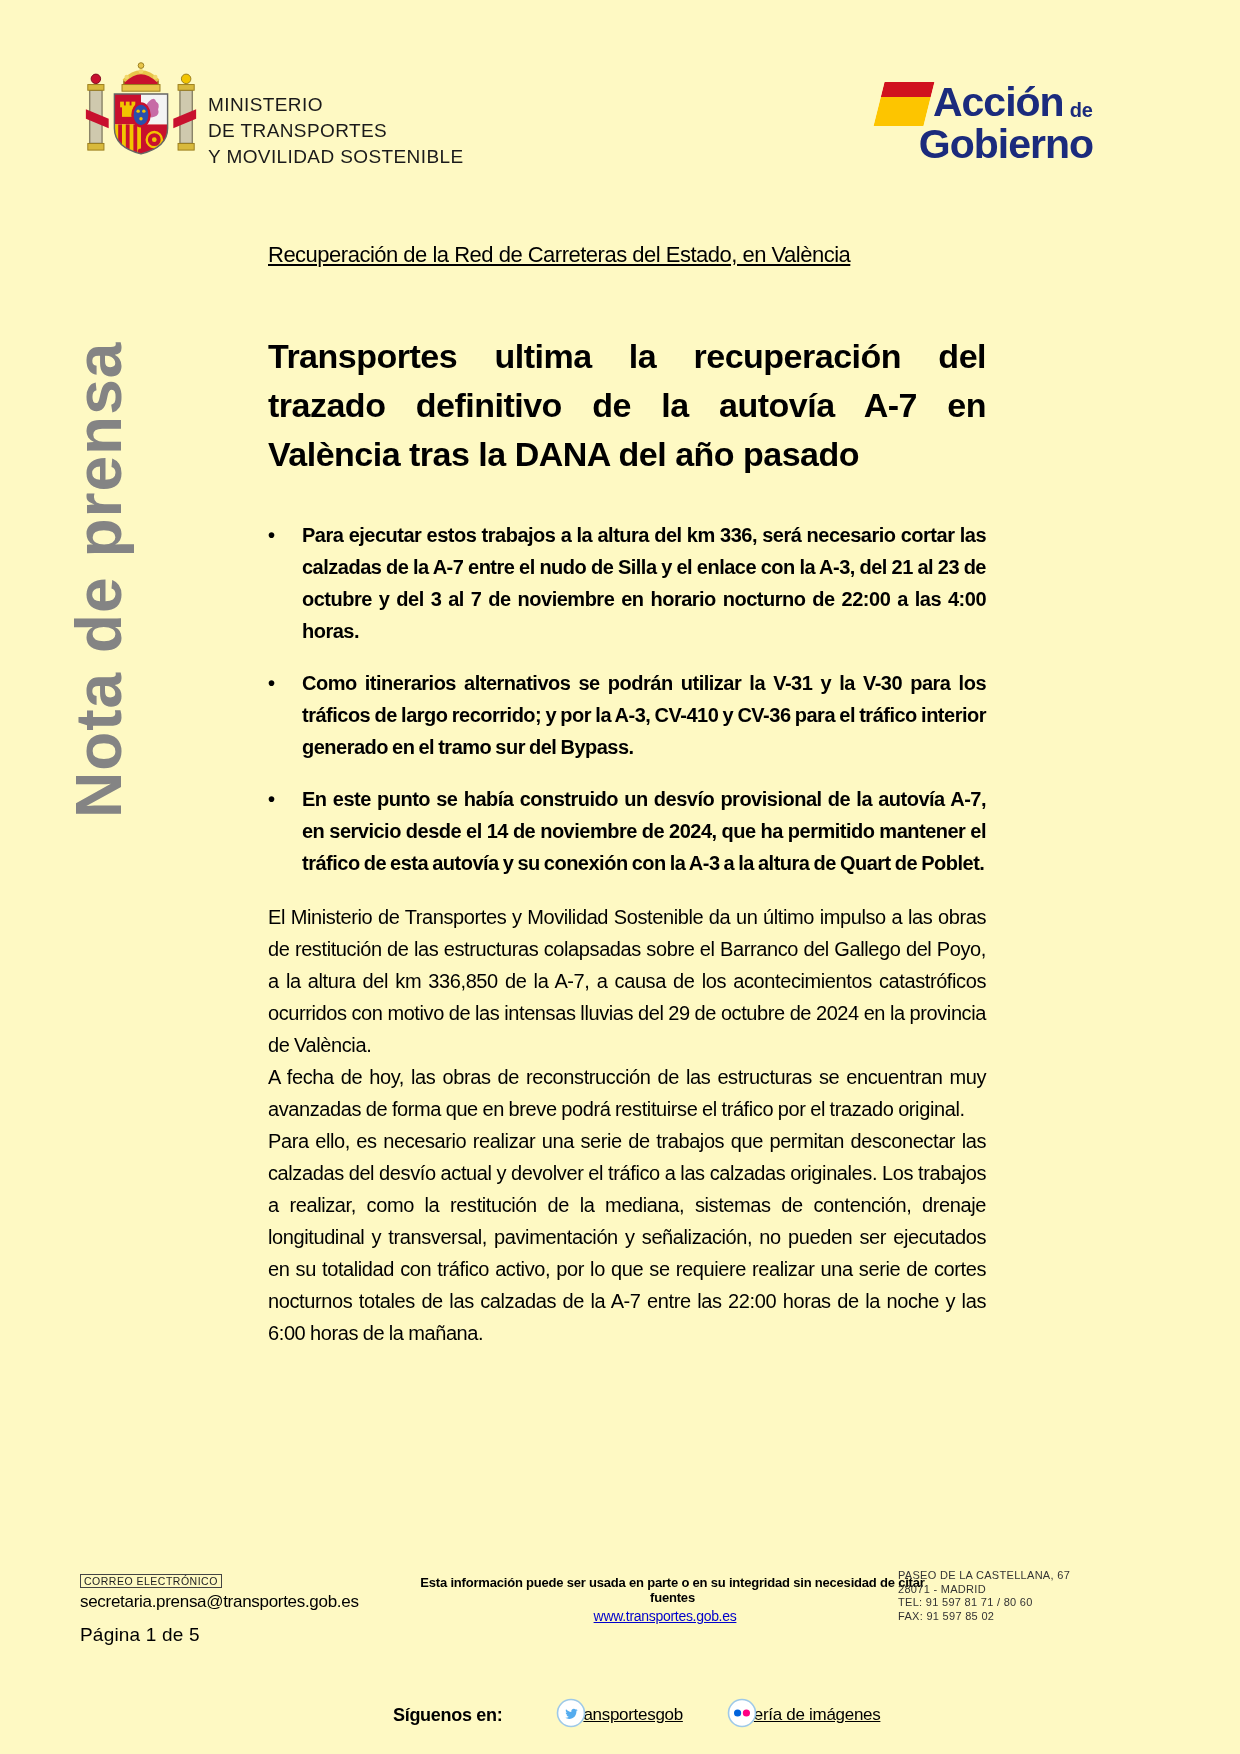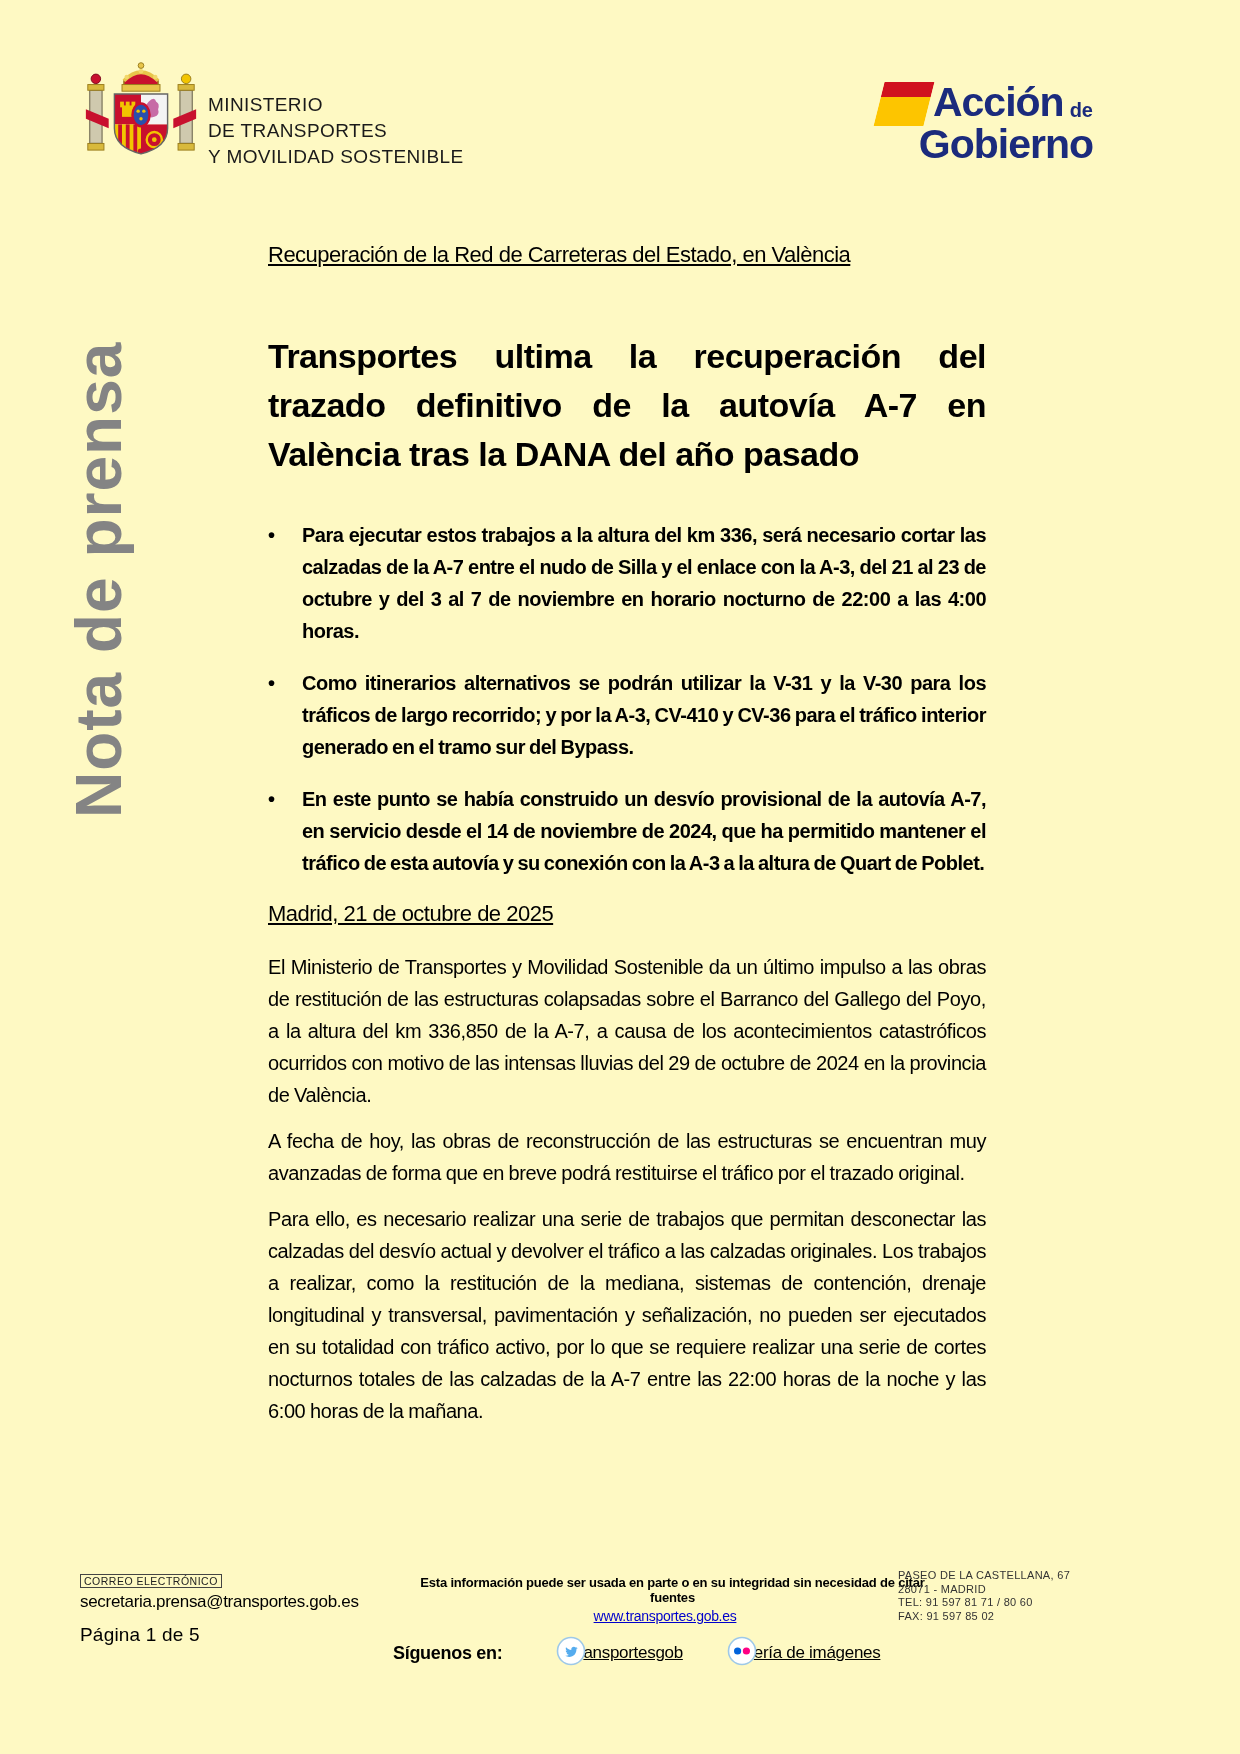--- a/index.html
+++ b/index.html
@@ -39,37 +39,37 @@
             line-height:30px; }
   .headline { margin-top:62px; font-size:34px; font-weight:bold; letter-spacing:-0.5px;
               line-height:49px; text-align:justify; text-align-last:left; }
   .bullets { margin-top:40px; list-style:none; }
   .bullet { display:flex; margin-bottom:20px; }
   .bullet .dot { width:34px; flex:0 0 34px; font-size:20px; font-weight:bold; line-height:32px; }
   .bullet .btxt { flex:1; font-size:20px; font-weight:bold; letter-spacing:-0.5px;
                   word-spacing:-1px; line-height:32px; text-align:justify; text-align-last:left; }
   .dateline { margin-top:12px; font-size:22px; letter-spacing:-0.5px;
               text-decoration:underline; line-height:30px; }
-  .para { margin-top:14px; font-size:20px; letter-spacing:-0.4px; word-spacing:-0.5px;
+  .para { font-size:20px; letter-spacing:-0.4px; word-spacing:-0.5px;
           line-height:32px; text-align:justify; text-align-last:left; }
   .para.first { margin-top:22px; }
 
   
   .f-left { position:absolute; left:80px; top:1571px; }
   .f-email-label { display:inline-block; border:1px solid #444; padding:0 3px;
                    font-size:10.5px; letter-spacing:0.5px; color:#222; }
   .f-email { font-size:17px; letter-spacing:-0.3px; margin-top:3px; }
   .f-page { font-size:19px; margin-top:12px; letter-spacing:0.2px; }
 
   .f-disclaimer { position:absolute; left:400px; top:1575px; width:545px;
                   font-size:13px; font-weight:bold; letter-spacing:-0.2px; text-align:center; }
   .f-site { position:absolute; left:480px; top:1607px; width:370px; text-align:center; }
   .f-site a { font-size:14px; font-weight:normal; color:#0000cc; letter-spacing:-0.3px;
               text-decoration:underline; }
-  .f-follow { position:absolute; left:393px; top:1636px; display:flex; align-items:center; }
+  .f-follow { position:absolute; left:393px; top:1698px; display:flex; align-items:center; }
   .f-follow-label { font-size:18px; font-weight:bold; letter-spacing:-0.3px; }
   .social { display:flex; align-items:center; }
   .social.tw { margin-left:54px; }
   .social.fl { margin-left:44px; }
   .social a { font-size:17px; color:#000; letter-spacing:-0.3px;
               margin-left:-3px; }
   .social .icon { position:relative; z-index:2; }
 
   .f-addr { position:absolute; left:898px; top:1569px; font-size:11px; line-height:13.5px;
             letter-spacing:0.3px; color:#333; }
@@ -170,21 +170,20 @@
       <div class="bullet">
         <span class="dot">•</span>
         <span class="btxt">Como itinerarios alternativos se podrán utilizar la V-31 y la V-30 para los tráficos de largo recorrido; y por la A-3, CV-410 y CV-36 para el tráfico interior generado en el tramo sur del Bypass.</span>
       </div>
       <div class="bullet">
         <span class="dot">•</span>
         <span class="btxt">En este punto se había construido un desvío provisional de la autovía A-7, en servicio desde el 14 de noviembre de 2024, que ha permitido mantener el tráfico de esta autovía y su conexión con la A-3 a la altura de Quart de Poblet.</span>
       </div>
     </div>
 
-    <div class="dateline">Madrid, 21 de octubre de 2025</div>
 
     <div class="para first">El Ministerio de Transportes y Movilidad Sostenible da un último impulso a las obras de restitución de las estructuras colapsadas sobre el Barranco del Gallego del Poyo, a la altura del km 336,850 de la A-7, a causa de los acontecimientos catastróficos ocurridos con motivo de las intensas lluvias del 29 de octubre de 2024 en la provincia de València.</div>
     <div class="para">A fecha de hoy, las obras de reconstrucción de las estructuras se encuentran muy avanzadas de forma que en breve podrá restituirse el tráfico por el trazado original.</div>
     <div class="para">Para ello, es necesario realizar una serie de trabajos que permitan desconectar las calzadas del desvío actual y devolver el tráfico a las calzadas originales. Los trabajos a realizar, como la restitución de la mediana, sistemas de contención, drenaje longitudinal y transversal, pavimentación y señalización, no pueden ser ejecutados en su totalidad con tráfico activo, por lo que se requiere realizar una serie de cortes nocturnos totales de las calzadas de la A-7 entre las 22:00 horas de la noche y las 6:00 horas de la mañana.</div>
   </div>
 
   <div class="f-left">
     <div class="f-email-label">CORREO ELECTRÓNICO</div>
     <div class="f-email">secretaria.prensa@transportes.gob.es</div>
     <div class="f-page">Página 1 de 5</div>

